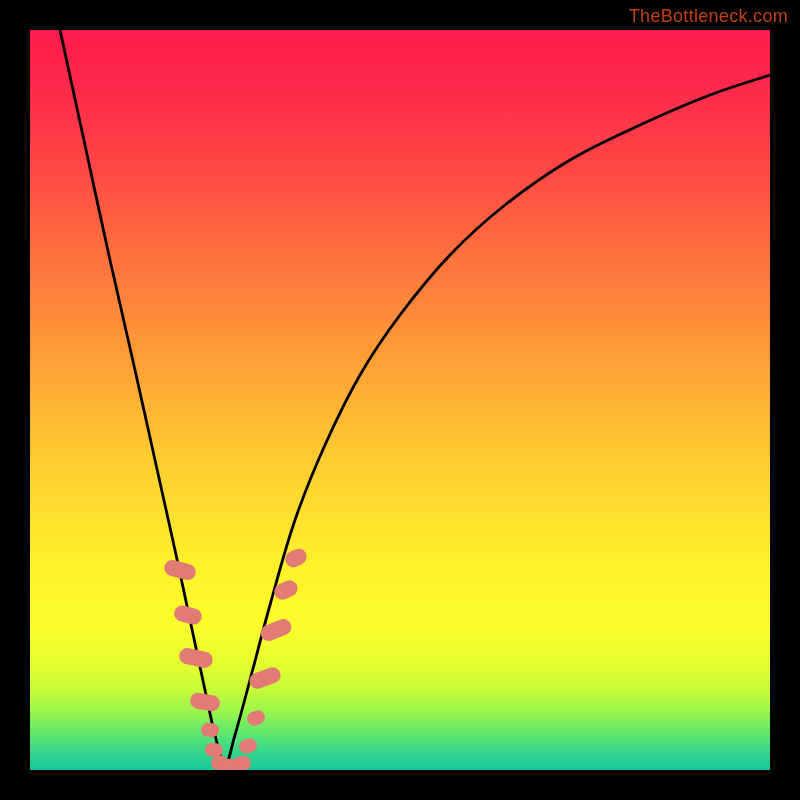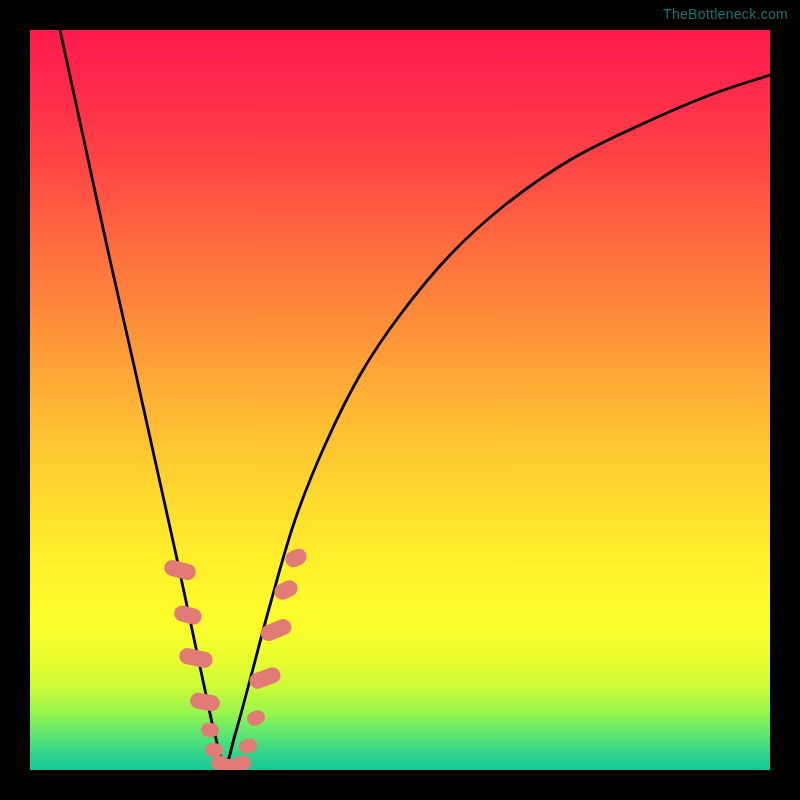--- a/index.html
+++ b/index.html
@@ -34,22 +34,22 @@
       #72ec63 94%,
       #4fe17a 96%,
       #2fd38e 98%,
       #15c79e 100%
     );
   }
   .watermark {
     position: absolute;
     top: 6px;
     right: 12px;
-    color: #0f766e;
-    font-size: 14px;
+    color: #c2410c;
+    font-size: 18px;
     font-weight: 500;
     letter-spacing: 0.3px;
     user-select: none;
   }
   svg.curve {
     position: absolute;
     left: 0;
     top: 0;
     width: 740px;
     height: 740px;

